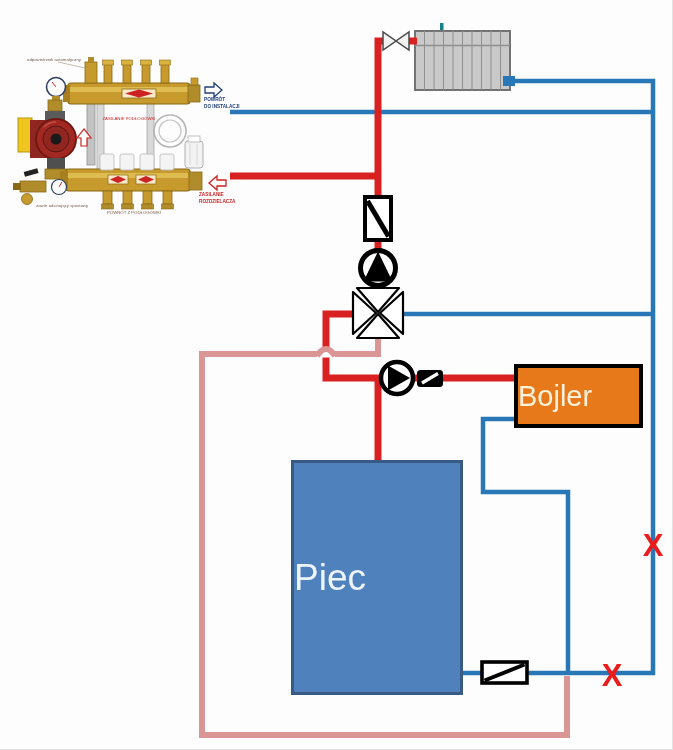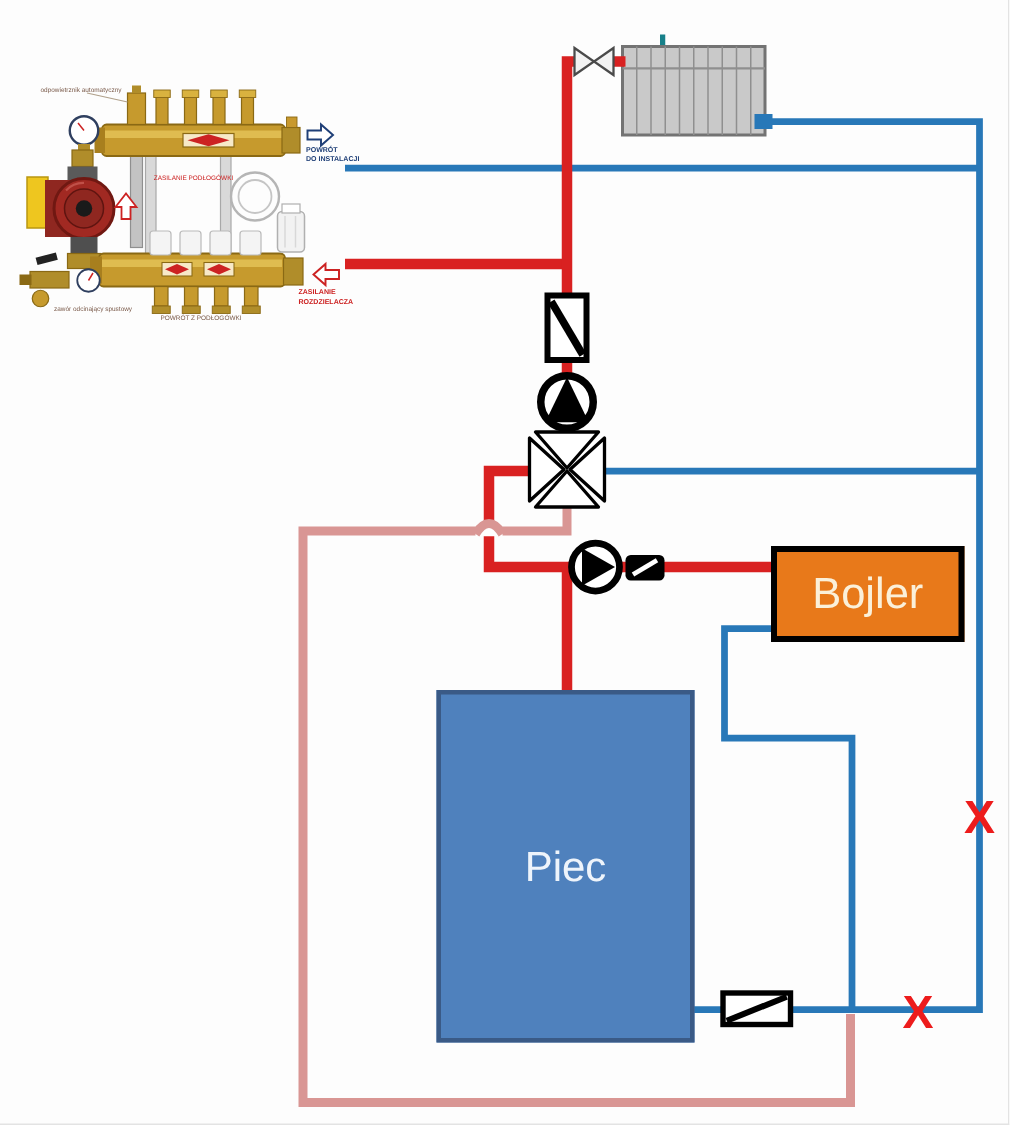--- a/index.html
+++ b/index.html
@@ -7,25 +7,25 @@
     position:relative;width:673px;height:750px;background:#fdfdfd;
     font-family:"Liberation Sans",sans-serif;overflow:hidden;
     border-right:1px solid #e3e3e3;border-bottom:1px solid #e3e3e3;box-sizing:border-box;
   }
   svg{position:absolute;left:0;top:0;}
   .pipe-red{stroke:var(--supply_red);stroke-width:7;fill:none;stroke-linejoin:miter;}
   .pipe-blue{stroke:var(--return_blue);stroke-width:4.5;fill:none;stroke-linejoin:miter;}
   .pipe-pink{stroke:var(--bypass_pink);stroke-width:6;fill:none;stroke-linejoin:miter;}
   .sym-white{fill:#ffffff;stroke:#000000;}
   .cross-mark{fill:var(--cross_red);font-weight:bold;font-size:31px;}
-  .box{position:absolute;display:flex;align-items:center;justify-content:center;box-sizing:border-box;}
+  .box{position:absolute;display:flex;align-items:center;justify-content:flex-start;box-sizing:border-box;}
   #boiler-box{left:514px;top:364px;width:129px;height:64px;border:4px solid #000;
     background:var(--boiler_fill);color:var(--boiler_text);font-size:29px;}
   #furnace-box{left:291px;top:460px;width:172px;height:235px;border:3px solid var(--furnace_border);
-    background:var(--furnace_fill);color:var(--furnace_text);font-size:28px;}
+    background:var(--furnace_fill);color:var(--furnace_text);font-size:37px;}
   .lbl-tiny{font-size:4.3px;}
   .lbl-arrow{font-size:4.7px;font-weight:bold;}
   .lbl-blue{fill:#1f3f77;}
   .lbl-red{fill:#cc2222;}
   .lbl-dark{fill:#7a5a4a;}
 </style>
 </head>
 <body>
 
 <div id="canvas">

